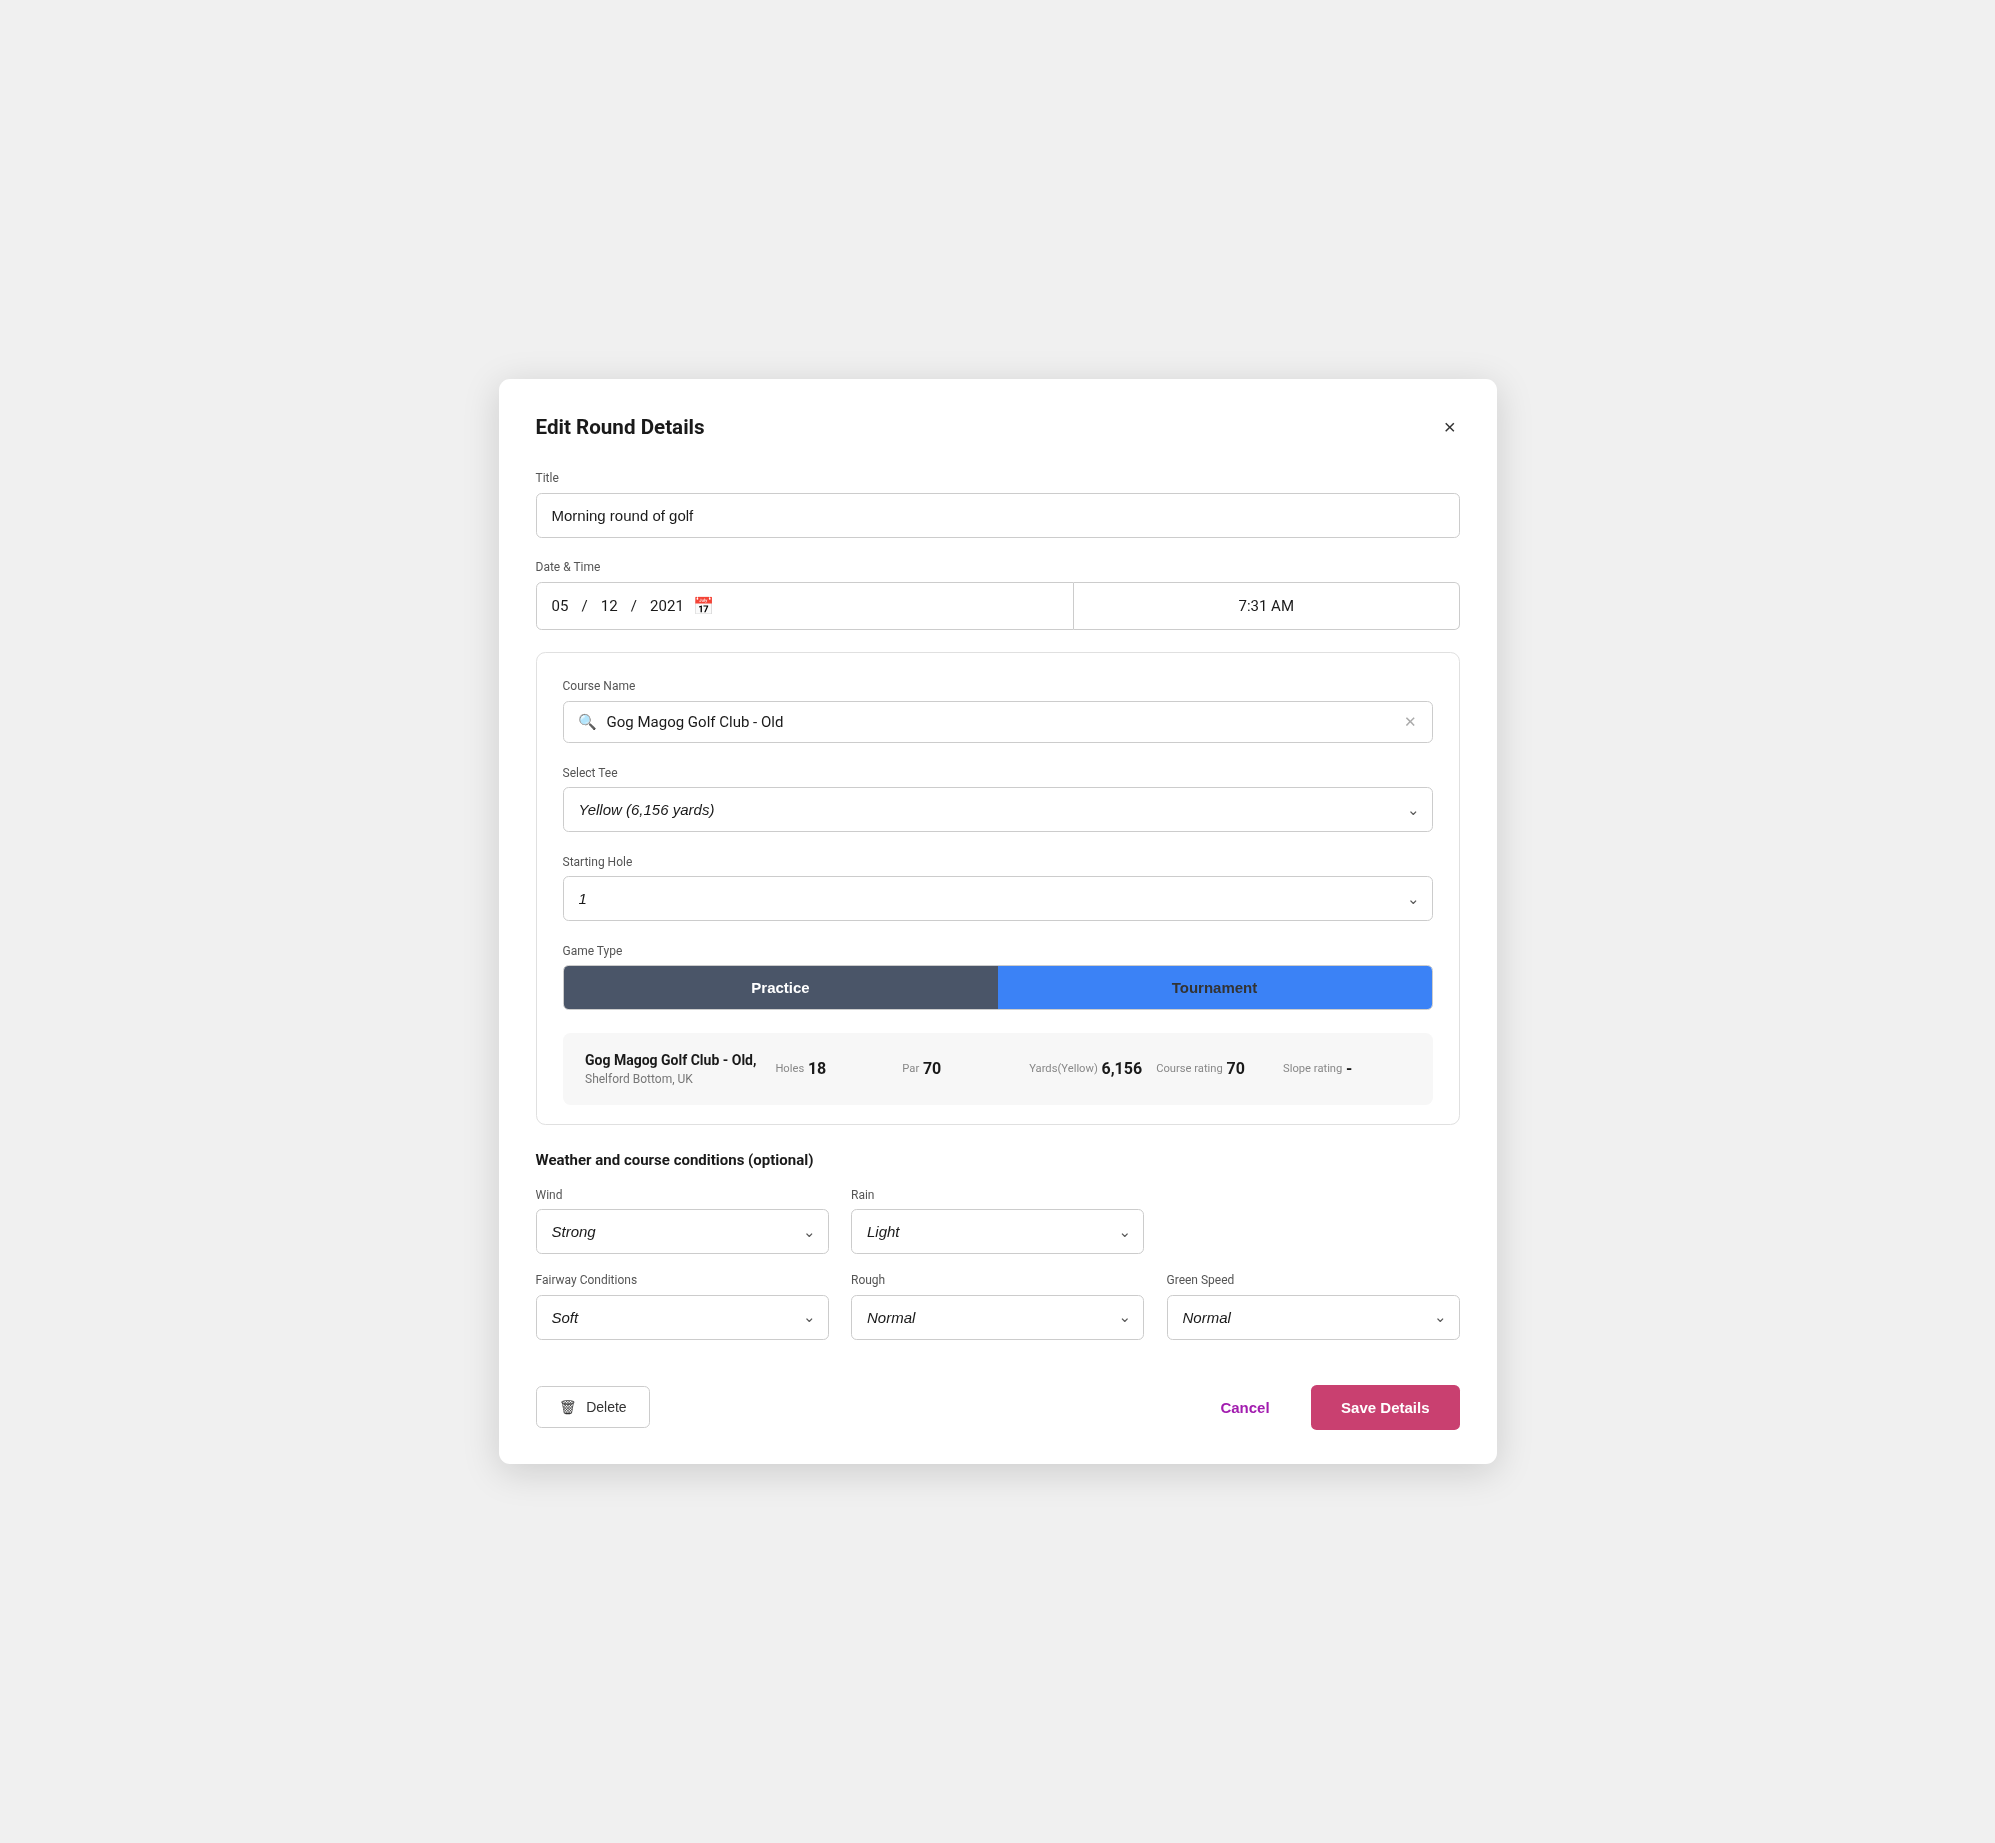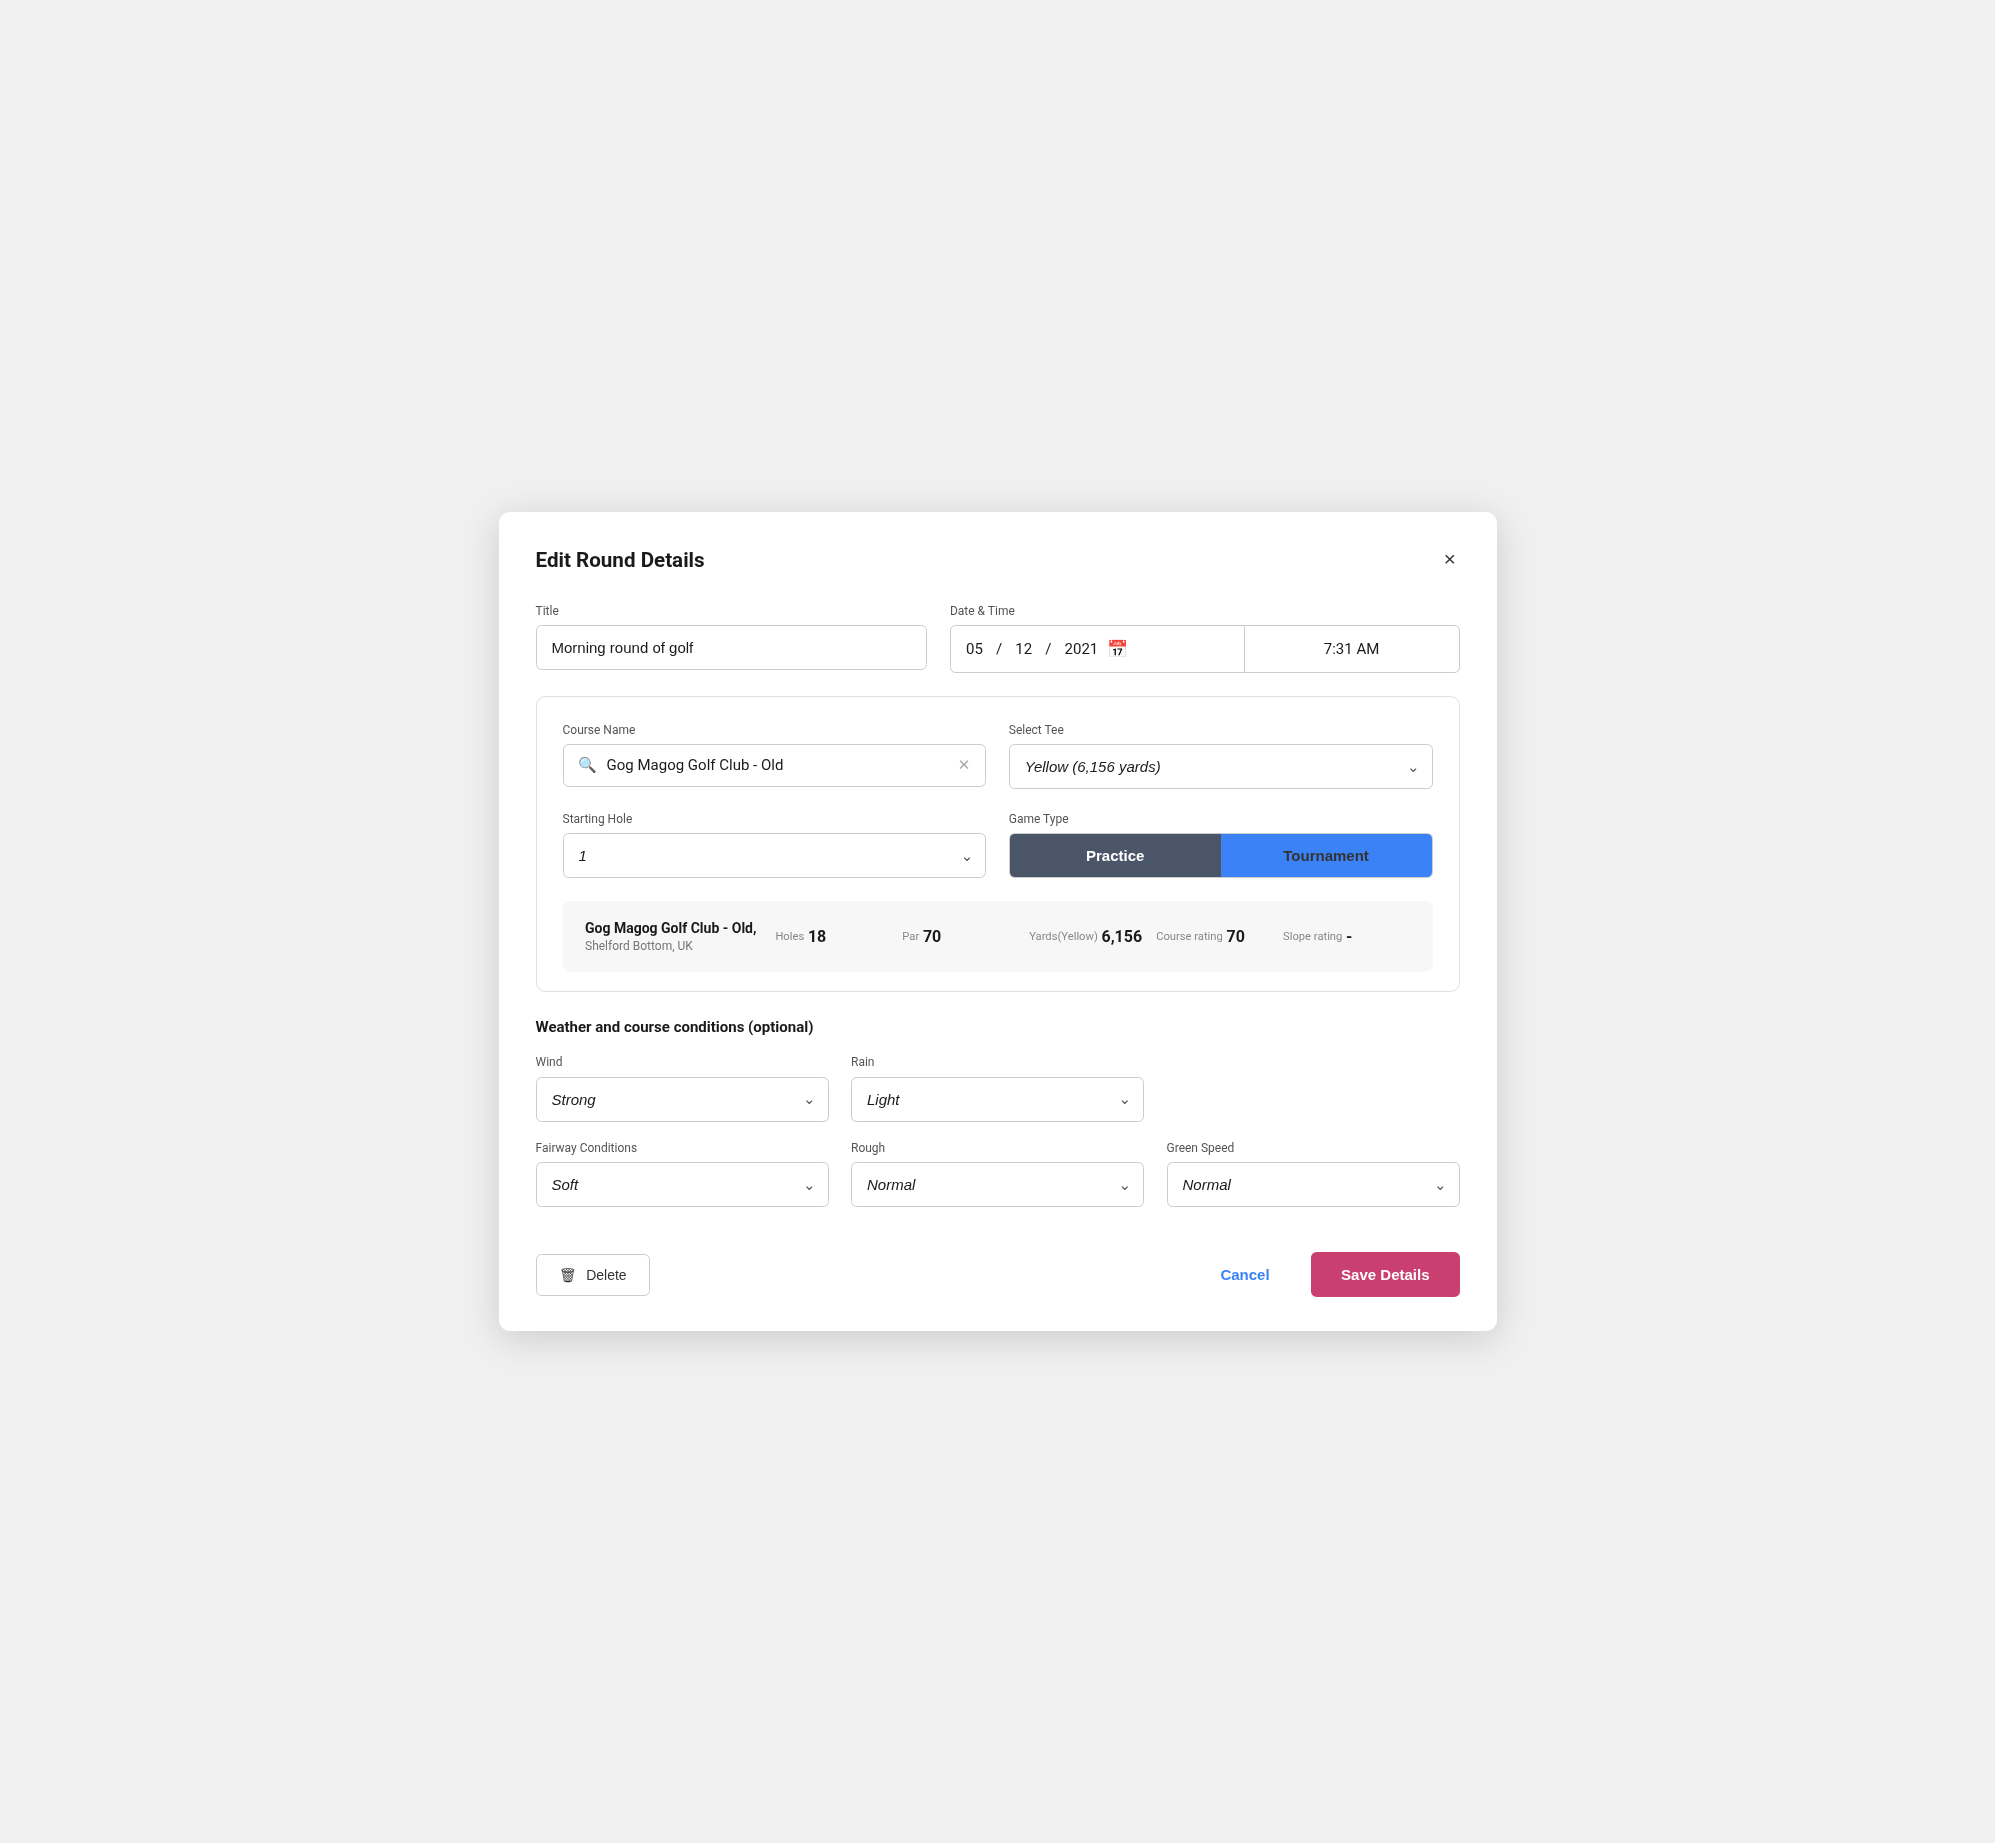--- a/index.html
+++ b/index.html
@@ -38,20 +38,21 @@
       cursor: pointer;
       font-size: 20.6px;
       color: #333;
       line-height: 1;
       padding: 3.7px;
     }
     .form-row {
       display: flex;
       gap: 22.5px;
       margin-bottom: 22.5px;
+      flex-direction: column;
     }
     .form-group {
       display: flex;
       flex-direction: column;
       gap: 7.5px;
     }
     .form-group.full { flex: 1; }
     .form-label {
       font-size: 12px;
       color: #555;
@@ -240,21 +241,21 @@
     .footer-right {
       display: flex;
       align-items: center;
       gap: 22.5px;
     }
     .cancel-btn {
       background: none;
       border: none;
       font-size: 15px;
       font-weight: 600;
-      color: #3b82f6;
+      color: #a21caf;
       cursor: pointer;
       padding: 9.4px 19px;
     }
     .save-btn {
       background: #c94070;
       color: #fff;
       border: none;
       border-radius: 5.6px;
       padding: 14px 30px;
       font-size: 15px;

